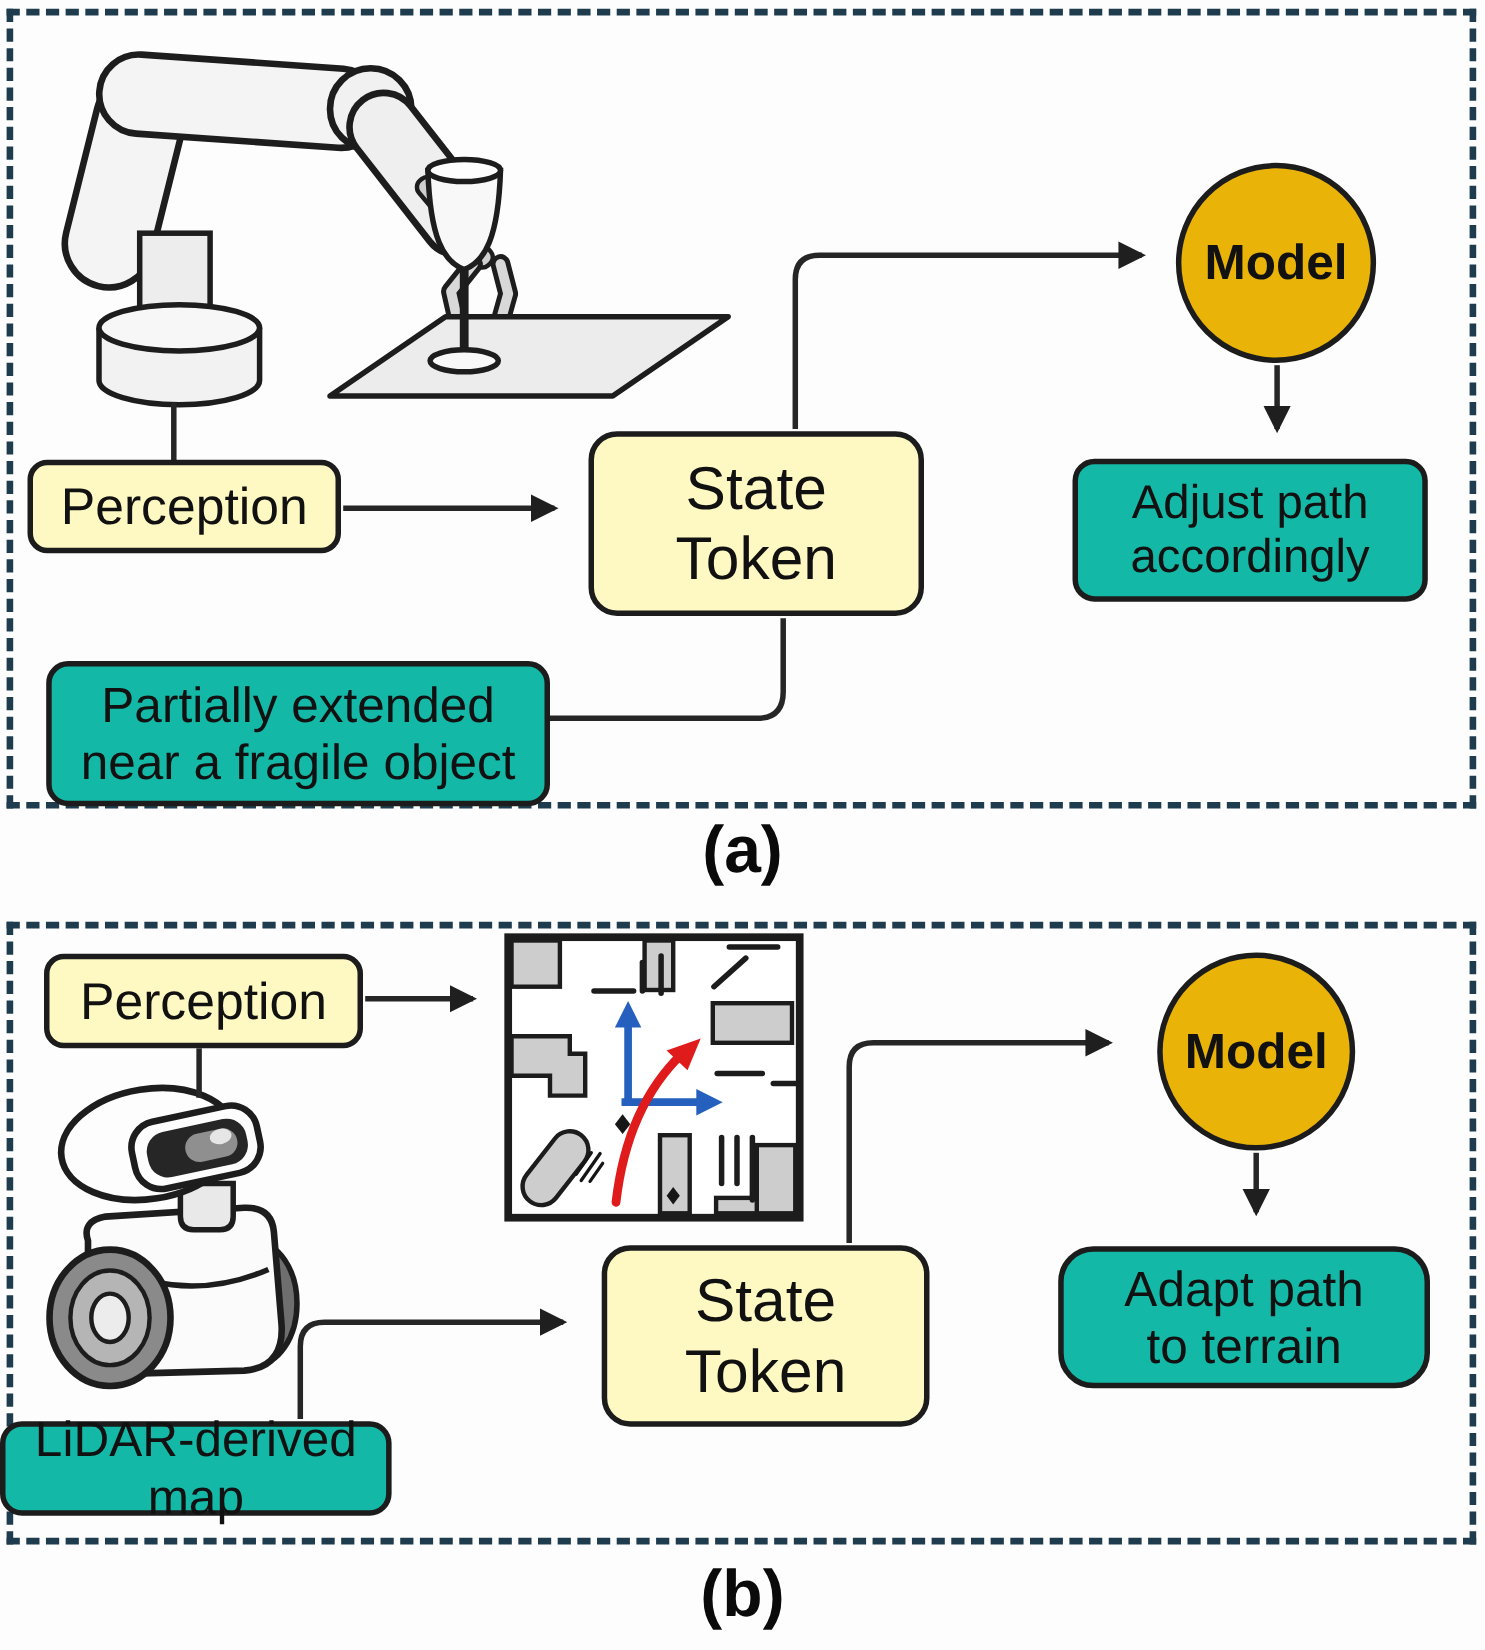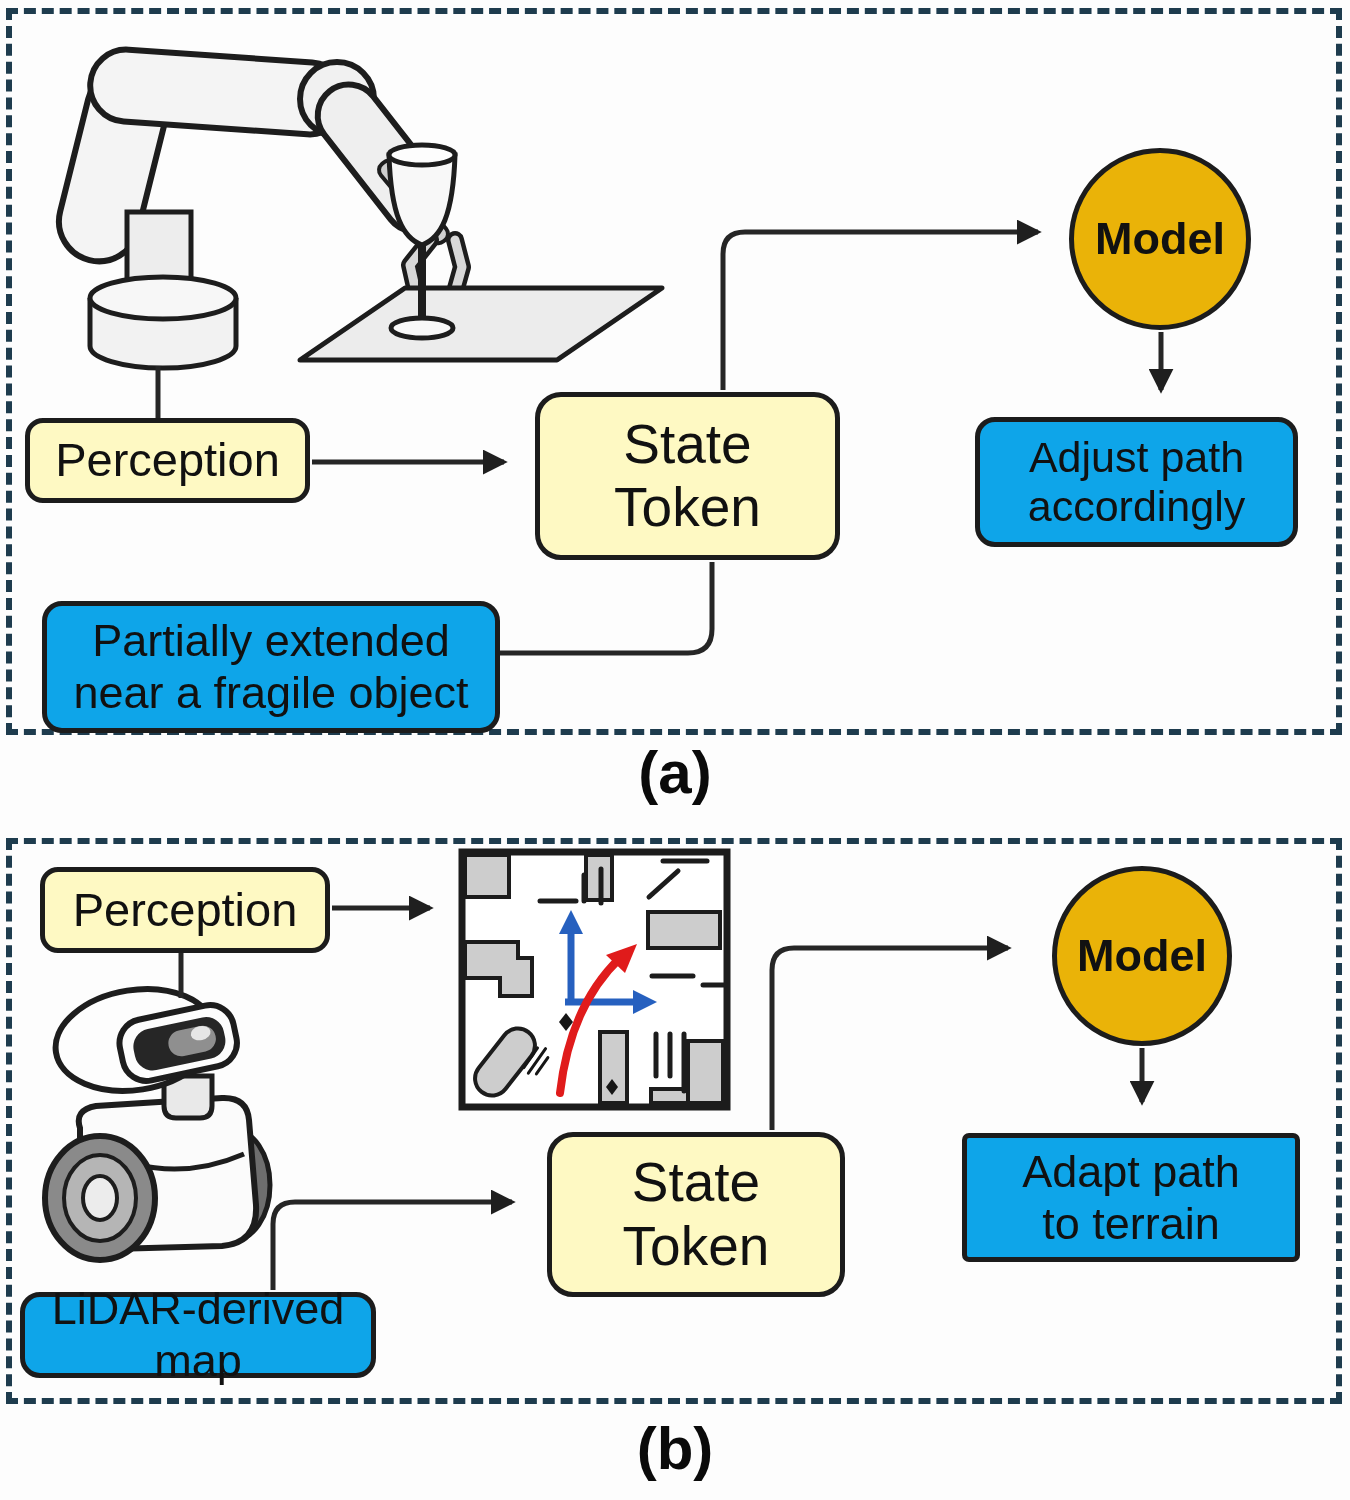--- a/index.html
+++ b/index.html
@@ -13,33 +13,33 @@
     box-sizing:border-box;z-index:0;
   }
   .panel-a{left:6px;top:8px;width:1336px;height:727px;}
   .panel-b{left:6px;top:838px;width:1336px;height:566px;}
   .bubble{
     position:absolute;z-index:2;display:flex;align-items:center;justify-content:center;
     text-align:center;box-sizing:border-box;border:5px solid #1c1c1c;
     white-space:pre-line;line-height:1.15;color:#111;
   }
   .orange{background:#fef9c3;}
-  .light{background:#0ea5e9;}
+  .light{background:#14b8a6;}
   .circle{border-radius:50%;background:#eab308;font-weight:700;font-size:45px;}
   .bold{font-weight:400;}
   .perception-a{left:25px;top:418px;width:285px;height:85px;border-radius:18px;font-size:47px;}
   .state-a{left:535px;top:392px;width:305px;height:168px;border-radius:26px;font-size:55px;}
   .model-a{left:1069px;top:148px;width:182px;height:182px;}
   .adjust-a{left:975px;top:417px;width:323px;height:130px;border-radius:20px;font-size:43px;}
   .note-a{left:42px;top:585px;width:458px;height:132px;border-radius:20px;font-size:45px;margin-top:16px;}
   .perception-b{left:40px;top:867px;width:290px;height:86px;border-radius:18px;font-size:47px;}
   .state-b{left:547px;top:1132px;width:298px;height:165px;border-radius:26px;font-size:55px;}
   .model-b{left:1052px;top:866px;width:180px;height:180px;}
-  .adapt-b{left:962px;top:1133px;width:338px;height:129px;border-radius:7px;font-size:45px;}
-  .lidar-b{left:20px;top:1292px;width:356px;height:86px;border-radius:20px;font-size:45px;}
+  .adapt-b{left:962px;top:1133px;width:338px;height:129px;border-radius:32px;font-size:45px;}
+  .lidar-b{left:0;top:1292px;width:356px;height:86px;border-radius:20px;font-size:45px;}
   .panel-label{
     position:absolute;left:0;width:1350px;text-align:center;z-index:2;
     font-weight:700;font-size:60px;color:#0a0a0a;
   }
   .label-a{top:738px;height:74px;}
   .label-b{top:1414px;height:80px;}
 </style>
 </head>
 <body>
 

